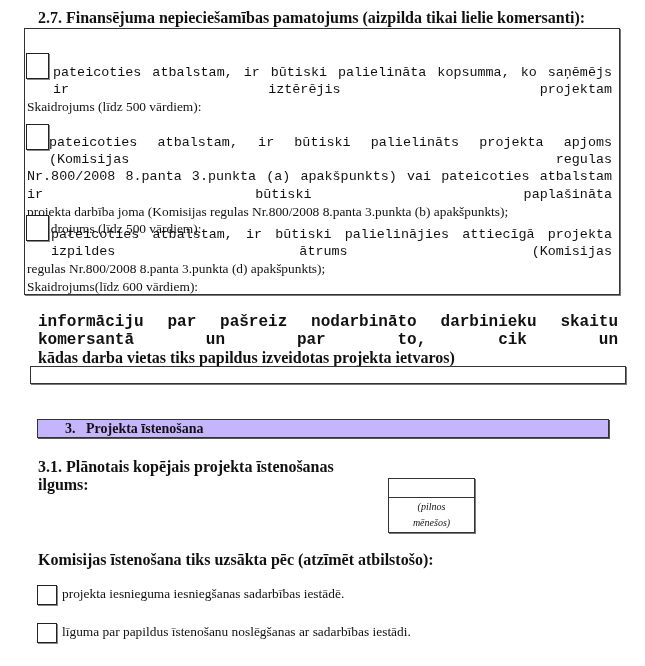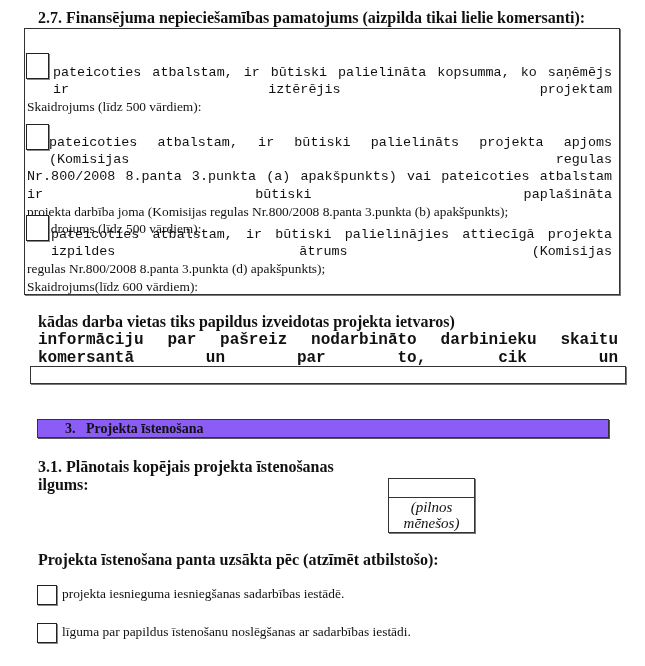--- a/index.html
+++ b/index.html
@@ -9,26 +9,26 @@
     }
     .abs { position: absolute; }
     .h-bold { font-weight: bold; font-size: 16px; }
     .box { border: 1px solid #333; box-shadow: 1px 1px 0 #777; background: #fff; }
     .cb { position: absolute; border: 1px solid #222; background: #fff; box-shadow: 1px 1px 0 #888; }
     .para { position: absolute; line-height: 17.2px; text-align: justify; }
     .line { display: block; }
     .just { text-align: justify; text-align-last: justify; font-family: Liberation Mono, monospace; }
     .sec3 {
       position: absolute; left: 37px; top: 419px; width: 570px; height: 17px;
-      background: #8b5cf6; border: 1px solid #333; box-shadow: 1px 1px 0 #555; text-align: right;
+      background: #c4b5fd; border: 1px solid #333; box-shadow: 1px 1px 0 #555; text-align: right;
     }
     .sec3 span { position: absolute; left: 27px; top: 0px; font-weight: bold; font-size: 14px; line-height: 17px; }
     .dur { position: absolute; left: 388px; top: 478px; width: 85px; border: 1px solid #333; box-shadow: 1px 1px 0 #777; }
     .dur .top { height: 18px; border-bottom: 1px solid #333; }
-    .dur .bot { font-style: italic; text-align: center; line-height: 16px; font-size: 15px; padding: 1px 0; }
+    .dur .bot { font-style: italic; text-align: center; line-height: 16px; font-size: 10px; padding: 1px 0; }
   </style>
 </head>
 <body>
 
 <div class="abs h-bold" style="left:38px; top:9px;">2.7. Finansējuma nepieciešamības pamatojums (aizpilda tikai lielie komersanti):</div>
 
 <div class="abs box" style="left:24px; top:28px; width:594px; height:265px;"></div>
 
 <div class="cb" style="left:26px; top:53px; width:21px; height:24px;"></div>
 <div class="para" style="left:27px; top:64px; width:585px;">
@@ -45,40 +45,40 @@
 </div>
 
 <div class="cb" style="left:26px; top:215px; width:21px; height:24px;"></div>
 <div class="para" style="left:27px; top:226px; width:585px;">
   <span class="line just" style="padding-left:24px;">pateicoties atbalstam, ir būtiski palielinājies attiecīgā projekta izpildes ātrums (Komisijas</span>
   <span class="line">regulas Nr.800/2008 8.panta 3.punkta (d) apakšpunkts);</span>
   <span class="line">Skaidrojums(līdz 600 vārdiem):</span>
 </div>
 
 <div class="para h-bold" style="left:38px; top:313px; width:580px; line-height:18px;">
+  <span class="line just">informāciju par pašreiz nodarbināto darbinieku skaitu komersantā un par to, cik un</span>
   <span class="line">kādas darba vietas tiks papildus izveidotas projekta ietvaros)</span>
-  <span class="line just">informāciju par pašreiz nodarbināto darbinieku skaitu komersantā un par to, cik un</span>
 </div>
 <div class="abs box" style="left:30px; top:366px; width:594px; height:16px;"></div>
 
 <div class="sec3">
   <span style="white-space:pre;">3.   Projekta īstenošana</span>
 </div>
 
 <div class="para h-bold" style="left:38px; top:458px; line-height:18px;">
   <span class="line">3.1. Plānotais kopējais projekta īstenošanas</span>
   <span class="line">ilgums:</span>
 </div>
 <div class="dur">
   <div class="top"></div>
   <div class="bot">
     <span class="line">(pilnos</span>
     <span class="line">mēnešos)</span>
   </div>
 </div>
 
-<div class="abs h-bold" style="left:38px; top:551px;">Projekta īstenošana panta uzsākta pēc (atzīmēt atbilstošo):</div>
+<div class="abs h-bold" style="left:38px; top:551px;">Komisijas īstenošana tiks uzsākta pēc (atzīmēt atbilstošo):</div>
 
 <div class="cb" style="left:37px; top:585px; width:18px; height:18px;"></div>
 <div class="abs" style="left:62px; top:586px;">projekta iesnieguma iesniegšanas sadarbības iestādē.</div>
 
 <div class="cb" style="left:37px; top:623px; width:18px; height:18px;"></div>
 <div class="abs" style="left:62px; top:624px;">līguma par papildus īstenošanu noslēgšanas ar sadarbības iestādi.</div>
 
 </body></html>

